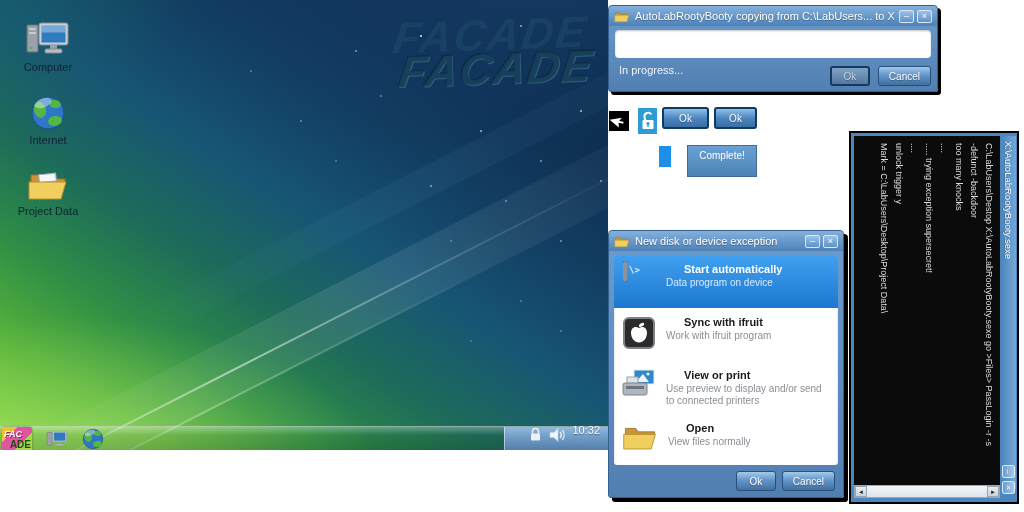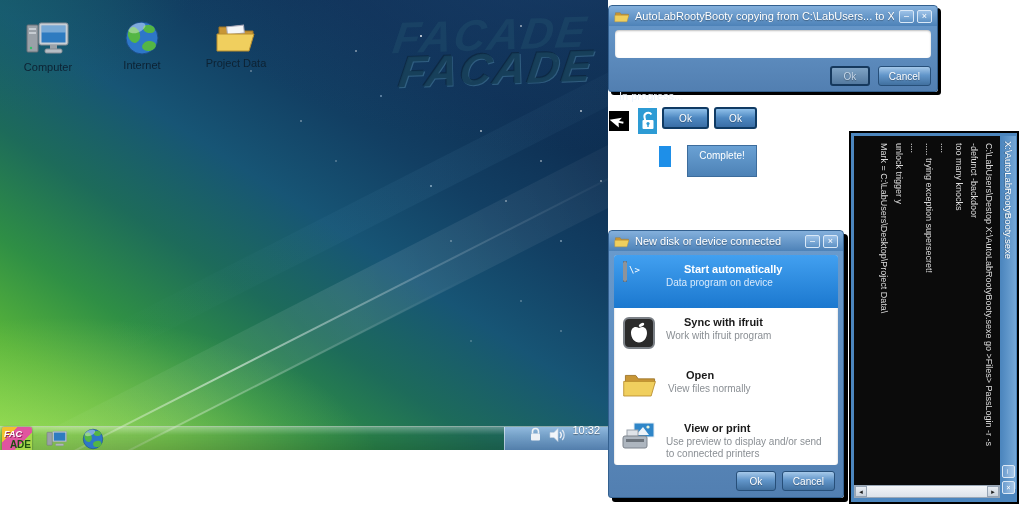--- a/index.html
+++ b/index.html
@@ -39,21 +39,21 @@
       600px 180px 0 0 rgba(255,255,255,.5), 520px 300px 0 0 rgba(255,255,255,.3),
       470px 340px 0 0 rgba(255,255,255,.25), 560px 330px 0 0 rgba(255,255,255,.3); }
 
   .wm { position:absolute; left:398px; top:26px; width:200px; height:84px; pointer-events:none; }
   .wm span { position:absolute; font-weight:bold; font-style:italic; letter-spacing:2px;
              transform:skewX(-10deg) rotate(-2deg); white-space:nowrap; }
   .wm-echo { left:-4px; top:-16px; font-size:44px; color:rgba(34,80,108,.45); }
   .wm-main { left:2px; top:18px; font-size:44px; color:rgba(22,62,88,.92);
              text-shadow:1px 1px 0 rgba(130,200,225,.28), -1px -1px 0 rgba(10,30,45,.5); }
 
-  .dicons { position:absolute; left:12px; top:20px; display:flex; gap:22px; }
+  .dicons { position:absolute; left:12px; top:20px; display:flex; flex-direction:column; gap:22px; }
   .dicon { width:72px; display:flex; flex-direction:column; align-items:center; gap:3px; cursor:default; }
   .dlabel { font-size:11px; color:#0d2233; text-align:center; }
 
   
   .taskbar { position:absolute; left:0; bottom:0; width:608px; height:24px;
     background:linear-gradient(180deg, rgba(255,255,255,.30), rgba(40,90,40,.12) 35%, rgba(10,40,15,.22));
     border-top:1px solid rgba(255,255,255,.5);
     display:flex; align-items:center; }
   .startbtn { position:relative; width:30px; height:24px; margin-left:2px; cursor:pointer;
     background:linear-gradient(135deg,#f2c12e 0%, #f2c12e 28%, #e0559f 28%, #e0559f 66%, #a6d84a 66%);
@@ -86,21 +86,21 @@
          font-family:"Liberation Sans",sans-serif; font-size:10px; color:#fff;
          background:linear-gradient(180deg,#a6c9ea,#6296ca 45%,#41709f);
          border:1px solid #274f79; text-shadow:0 1px 1px rgba(0,0,0,.3); }
   .btn.dim { background:linear-gradient(180deg,#7fa3c4,#53799f); color:#c2d4e6;
              border:2px solid #16395d; }
 
   
   .copy { left:608px; top:5px; width:330px; height:87px; box-shadow:3px 3px 0 #000; }
   .progress { position:absolute; left:6px; right:6px; top:24px; height:28px; background:#fff;
               border-radius:4px; box-shadow:inset 0 1px 2px rgba(0,0,0,.25); }
-  .status { position:absolute; left:10px; top:58px; font-size:11px; color:#ecf4fc;margin-top:26px; }
+  .status { position:absolute; left:10px; top:58px; font-size:11px; color:#ecf4fc; }
   .copy .btnrow { position:absolute; right:6px; bottom:5px; display:flex; gap:8px; }
 
   
   .cursorbox { position:absolute; left:609px; top:111px; width:20px; height:20px; background:#000; }
   .lockbadge { position:absolute; left:638px; top:108px; width:19px; height:26px;
                background:#2d9bd4; display:flex; align-items:center; justify-content:center; }
   .okfloat { position:absolute; top:107px; height:22px; border:2px solid #0f3a63; border-radius:3px;
              background:linear-gradient(180deg,#8fc0ea,#4d87c0 50%,#3a6ea6); color:#fff;
              font-size:10px; cursor:pointer; text-shadow:0 1px 1px rgba(0,0,0,.3); }
   .ok1 { left:662px; width:47px; } .ok2 { left:714px; width:43px; }
@@ -297,21 +297,21 @@
   <div class="complete">Complete!</div>
 
   <div class="dlg device">
     <div class="tbar">
       <span>
         <svg width="16" height="13" viewBox="0 0 42 34">
           <path d="M4,7 h12 l3,4 h19 v6 H4 z" fill="#c89636" stroke="#9a7226"></path>
           <path d="M2,14 h37 l-5,17 H2 z" fill="#f0cf5e" stroke="#b98e2e"></path>
         </svg>
       </span>
-      <span class="ttext">New disk or device connected</span>
+      <span class="ttext">New disk or device exception</span>
       <span class="winbtns">
         <span class="wb">–</span>
         <span class="wb">×</span>
       </span>
     </div>
     <div class="dcontent">
       <div class="opt sel">
         <span class="oicon">
           <span class="termicon"><span>\&gt;</span></span>
         </span>
@@ -325,48 +325,48 @@
           <span class="fruiticon">
             <svg width="22" height="24" viewBox="0 0 22 24">
               <path d="M11,7 C15,4.5 19,6.5 19,12 C19,17 15.5,21.5 11,21.5 C6.5,21.5 3,17 3,12 C3,6.5 7,4.5 11,7 Z" fill="#fff"></path>
               <ellipse cx="13.5" cy="3.8" rx="3" ry="1.6" fill="#fff" transform="rotate(-28 13.5 3.8)"></ellipse>
             </svg>
           </span>
         </span>
         <span>
           <div class="otitle">Sync with ifruit</div>
           <div class="osub">Work with ifruit program</div>
-        </span>
-      </div>
-      <div class="opt">
-        <span class="oicon">
-          <svg width="36" height="30" viewBox="0 0 42 34">
-            <path d="M4,7 h12 l3,4 h19 v6 H4 z" fill="#c89636" stroke="#9a7226"></path>
-            <path d="M2,14 h37 l-5,17 H2 z" fill="#f0cf5e" stroke="#b98e2e"></path>
-          </svg>
-        </span>
-        <span>
-          <div class="otitle">Open</div>
-          <div class="osub">View files normally</div>
         </span>
       </div>
       <div class="opt">
         <span class="oicon">
           <svg width="34" height="30" viewBox="0 0 34 30">
             <rect x="12" y="1" width="20" height="14" fill="#2f86c8" stroke="#e6edf4"></rect>
             <polygon points="14,13 21,5 27,13" fill="#eef3f8"></polygon>
             <circle cx="26" cy="5" r="1.6" fill="#ffd" opacity="0.9"></circle>
             <rect x="5" y="8" width="11" height="8" fill="#dfe3e8" stroke="#9aa1a9"></rect>
             <rect x="1" y="14" width="24" height="12" rx="2" fill="#aeb6bf" stroke="#7c838c"></rect>
             <rect x="4" y="17" width="18" height="3" fill="#6d747c"></rect>
           </svg>
         </span>
         <span>
           <div class="otitle">View or print</div>
           <div class="osub">Use preview to display and/or send to connected printers</div>
+        </span>
+      </div>
+      <div class="opt">
+        <span class="oicon">
+          <svg width="36" height="30" viewBox="0 0 42 34">
+            <path d="M4,7 h12 l3,4 h19 v6 H4 z" fill="#c89636" stroke="#9a7226"></path>
+            <path d="M2,14 h37 l-5,17 H2 z" fill="#f0cf5e" stroke="#b98e2e"></path>
+          </svg>
+        </span>
+        <span>
+          <div class="otitle">Open</div>
+          <div class="osub">View files normally</div>
         </span>
       </div>
     </div>
     <div class="btnrow" style="position:absolute; right:8px; bottom:6px; display:flex; gap:6px;">
       <button class="btn">Ok</button>
       <button class="btn">Cancel</button>
     </div>
   </div>
 
   <div class="terminal">

